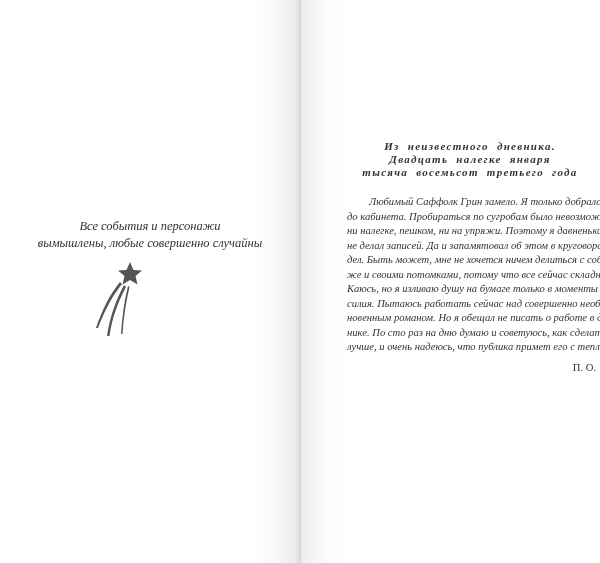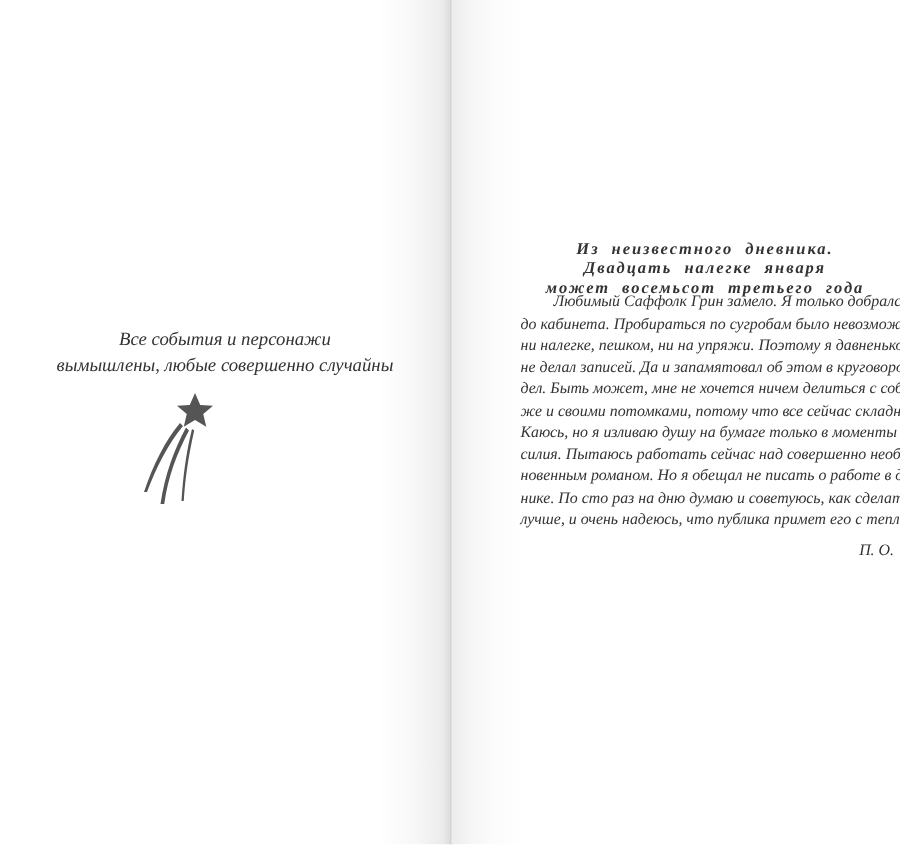--- a/index.html
+++ b/index.html
@@ -7,28 +7,28 @@
        font-family:"Liberation Serif","DejaVu Serif",serif;color:#333;}
   .spread{position:absolute;inset:0;display:flex;}
   .page{position:relative;height:563px;}
   .page-left{width:301px;background:linear-gradient(to right,#fff 0%,#fff 84%,#f7f7f7 92%,#ececec 98%,#d9d9d9 100%);}
   .gutter{position:absolute;left:300px;top:0;width:2px;height:563px;background:#d4d4d4;}
   .page-right{width:299px;background:linear-gradient(to right,#ececec 0%,#f5f5f5 4%,#fbfbfb 9%,#fff 16%,#fff 100%);}
   .disclaimer{position:absolute;left:0;width:300px;top:218px;text-align:center;font-style:italic;
               font-size:12.5px;line-height:17px;color:#333;}
   .disclaimer div{white-space:nowrap;}
   .star{position:absolute;left:88px;top:258px;width:62px;height:80px;}
-  .diary-title{position:absolute;left:345px;width:250px;top:160px;text-align:center;font-style:italic;font-weight:bold;
+  .diary-title{position:absolute;left:345px;width:250px;top:140px;text-align:center;font-style:italic;font-weight:bold;
                font-size:11px;line-height:13px;letter-spacing:1.3px;word-spacing:4px;color:#333;}
   .diary-title div{white-space:nowrap;}
   .diary-body{position:absolute;left:347px;width:251px;top:195px;font-style:italic;font-size:10.6px;line-height:14.5px;color:#333;}
   .diary-body .line{display:block;white-space:nowrap;text-align:justify;text-align-last:justify;height:14.5px;}
   .diary-body .line.first{text-indent:0;padding-left:22px;}
   .diary-body .line.last{text-align-last:left;}
-  .signature{position:absolute;right:4px;top:362px;font-style:italic;font-size:10.6px;color:#333;}
+  .signature{position:absolute;right:4px;top:362px;font-size:10.6px;color:#333;}
 </style>
 </head>
 <body>
 
 <div class="spread">
   <div class="page page-left">
     <div class="disclaimer">
       <div>Все события и персонажи</div>
       <div>вымышлены, любые совершенно случайны</div>
     </div>
@@ -40,21 +40,21 @@
     </svg>
   </div>
   <div class="gutter"></div>
   <div class="page page-right">
   </div>
 </div>
 
 <div class="diary-title">
   <div>Из неизвестного дневника.</div>
   <div>Двадцать налегке января</div>
-  <div>может восемьсот третьего года</div>
+  <div>тысяча восемьсот третьего года</div>
 </div>
 
 <div class="diary-body">
   <span class="line first">Любимый Саффолк Грин замело. Я только добрался</span>
   <span class="line">до кабинета. Пробираться по сугробам было невозможно</span>
   <span class="line">ни налегке, пешком, ни на упряжи. Поэтому я давненько</span>
   <span class="line">не делал записей. Да и запамятовал об этом в круговороте</span>
   <span class="line">дел. Быть может, мне не хочется ничем делиться с собой</span>
   <span class="line">же и своими потомками, потому что все сейчас складно?</span>
   <span class="line">Каюсь, но я изливаю душу на бумаге только в моменты бес-</span>

